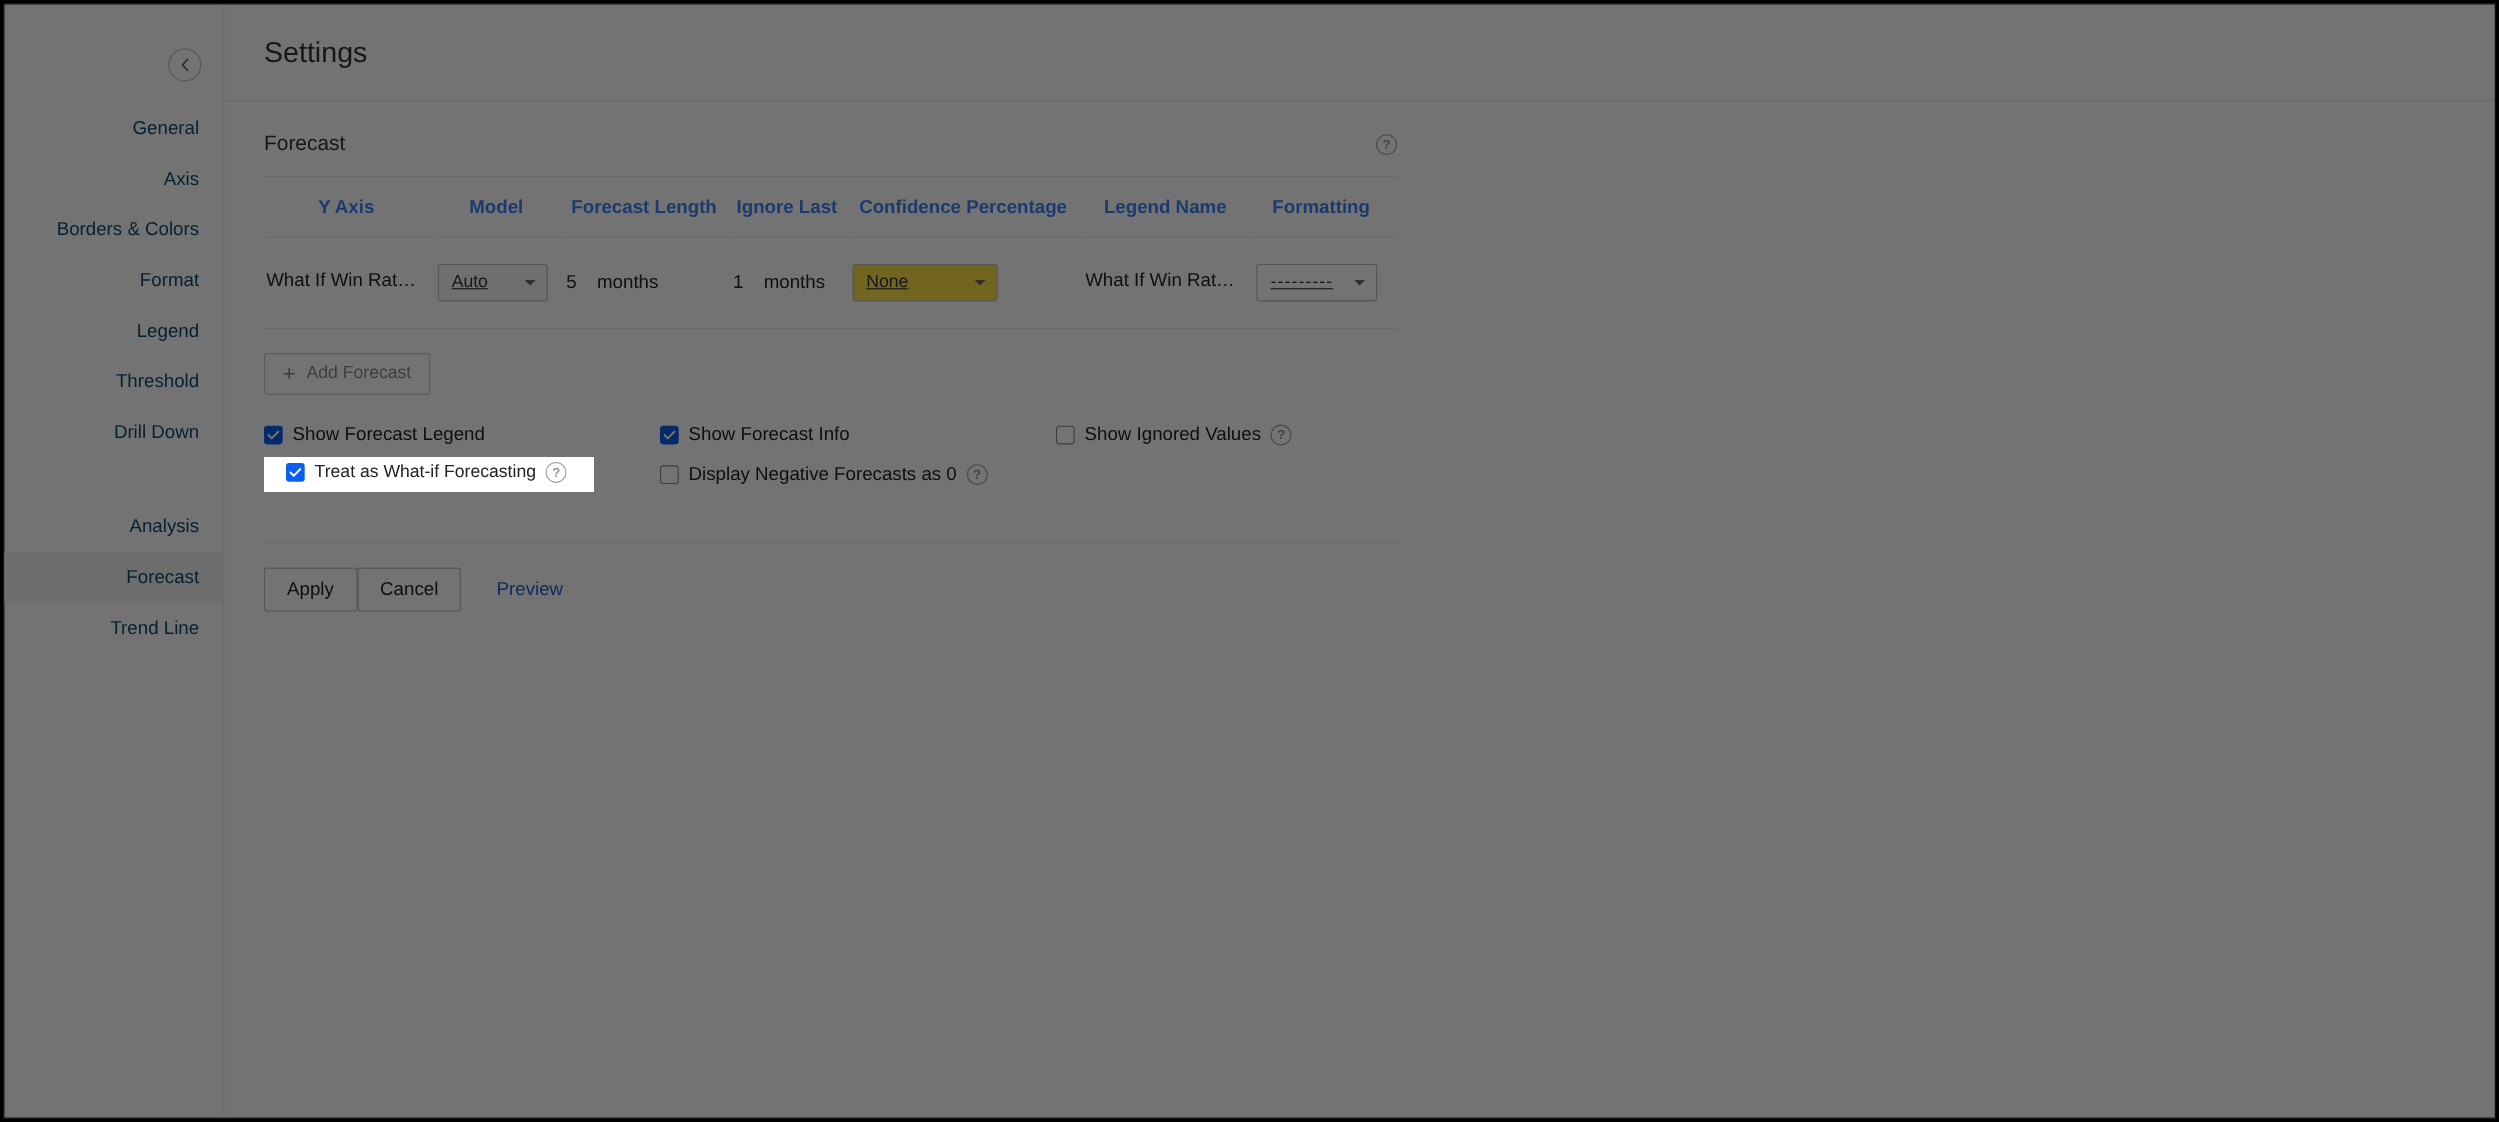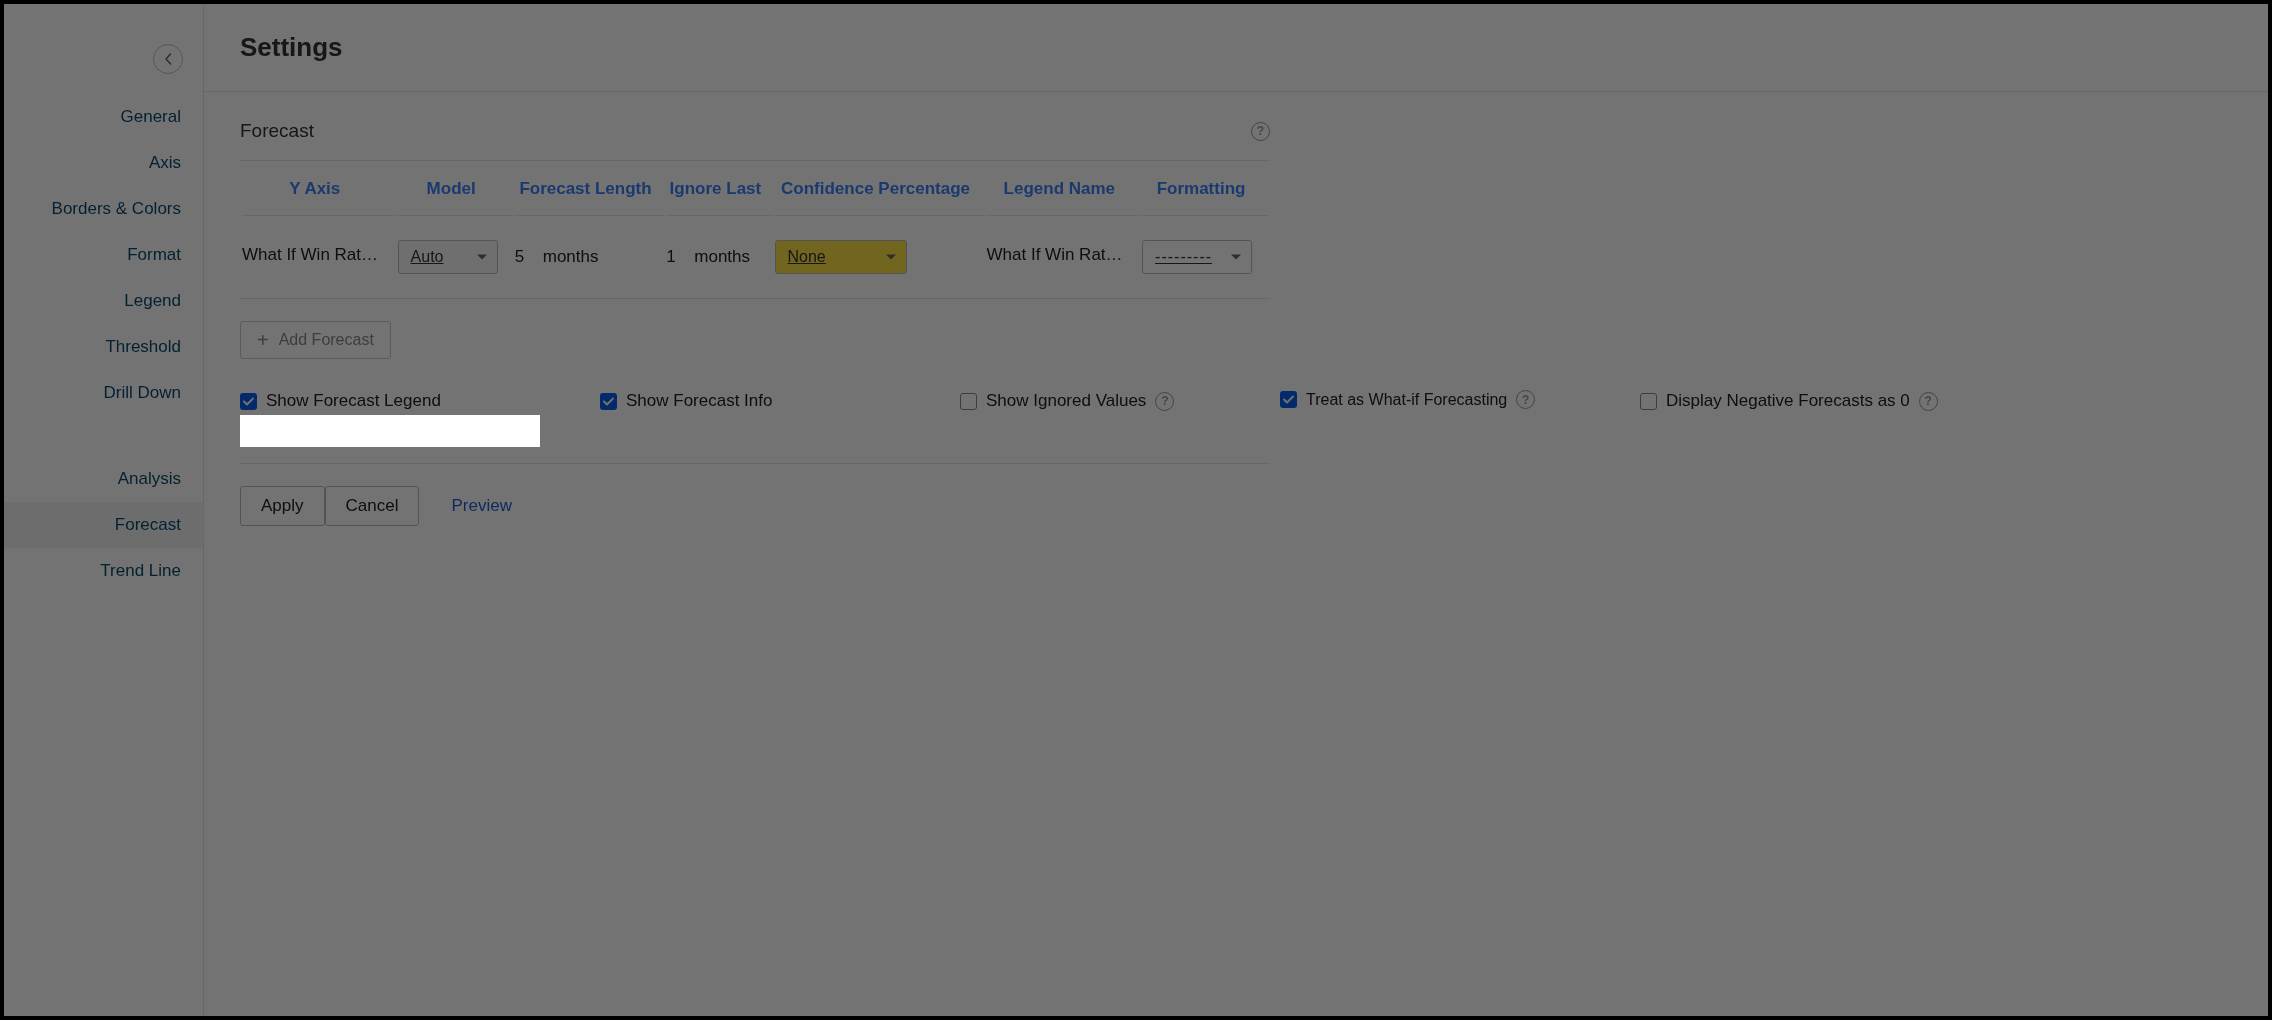--- a/index.html
+++ b/index.html
@@ -50,21 +50,20 @@
       flex: 1;
       display: flex;
       flex-direction: column;
       overflow: hidden;
     }
     .title {
       font-size: 26px;
       color: #333;
       padding: 28px 36px;
       border-bottom: 1px solid #e5e5e5;
-      font-weight: bold;
     }
     .body {
       padding: 0 36px 36px;
       overflow: auto;
     }
     .panel {
       max-width: 1030px;
     }
     .panel-head {
       display: flex; align-items: center; justify-content: space-between;
@@ -128,36 +127,36 @@
       margin-top: 22px;
       display: inline-flex; align-items: center; gap: 10px;
       border: 1px solid #ccc; border-radius: 3px;
       padding: 8px 16px;
       font-size: 16px; color: #888;
       background: #fff;
       cursor: pointer;
     }
     .add-btn .plus { font-size: 20px; line-height: 1; color: #888; }
 
-    .opts { margin-top: 26px; display: flex; flex-direction: row; gap: 20px; }
+    .opts { margin-top: 26px; display: flex; flex-direction: column; gap: 10px; }
     .optrow { display: flex; gap: 60px; }
     .opt { display: inline-flex; align-items: center; gap: 9px; font-size: 17px; color: #222; min-width: 300px; }
     .cbx {
       width: 17px; height: 17px; border-radius: 3px;
       display: inline-flex; align-items: center; justify-content: center;
       flex-shrink: 0;
       cursor: pointer;
     }
     .cbx.checked { background: #0a5ef0; }
     .cbx.unchecked { border: 1.5px solid #888; background: #fff; }
     .cbx svg { width: 11px; height: 9px; }
 
     .highlight {
       background: #fff;
-      padding: 5px 12px 8px 0;
+      padding: 5px 12px 8px 20px;
       border-radius: 2px;
       display: inline-flex; align-items: center; gap: 9px;
       min-width: 300px;
     }
 
     .divider { border-top: 1px solid #e5e5e5; margin-top: 46px; }
     .actions { margin-top: 22px; display: flex; align-items: center; }
     .btn {
       border: 1px solid #bbb; border-radius: 3px;
       background: #fff; padding: 9px 20px; font-size: 17px; color: #222;

